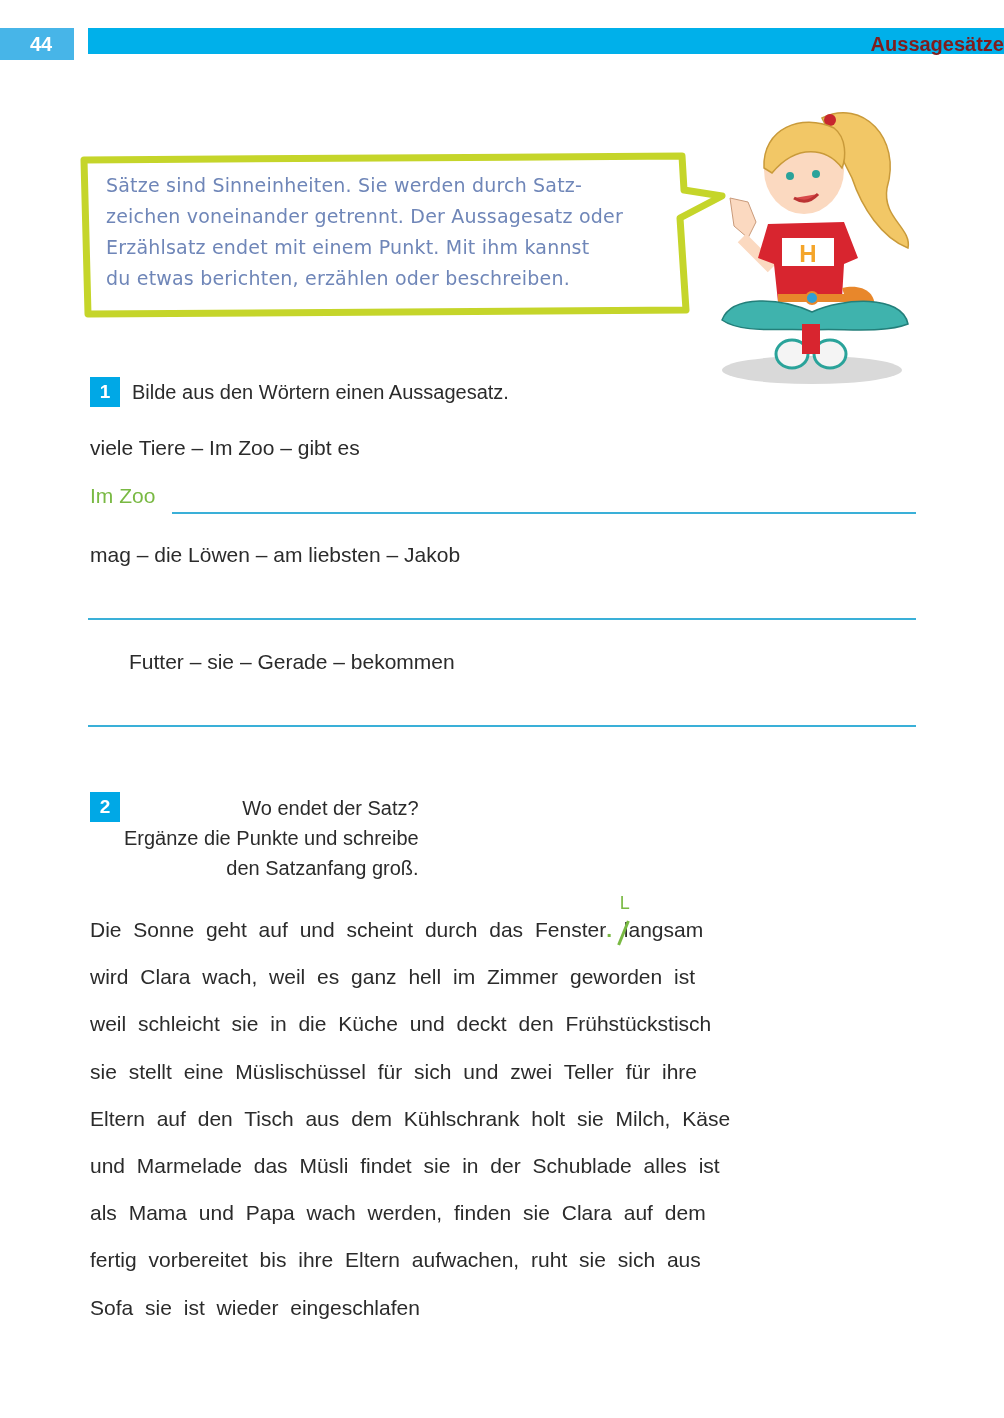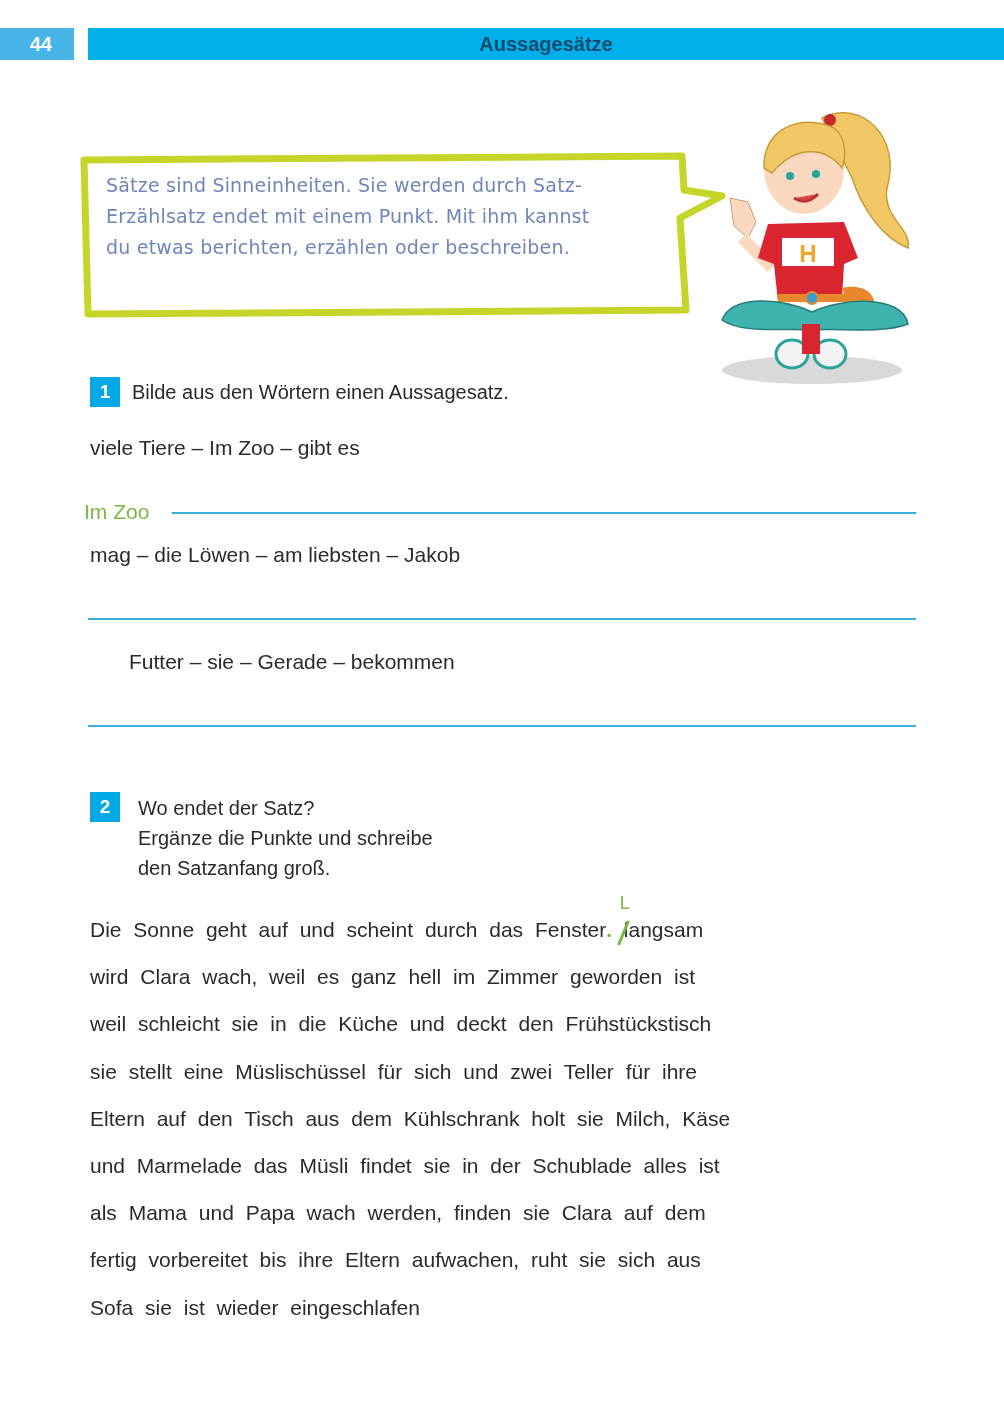--- a/index.html
+++ b/index.html
@@ -1,36 +1,36 @@
 <!DOCTYPE html>
 <html><head>
 <meta charset="utf-8">
 <style>
   * { margin:0; padding:0; box-sizing:border-box; }
   html, body { width:1004px; height:1418px; background:#ffffff; overflow:hidden; }
   body { position:relative; font-family:"DejaVu Sans", sans-serif; color:#2b2b2b; }
 
   .page-num { position:absolute; left:0; top:28px; width:74px; height:32px; background:#47b5e8;
     color:#fff; font-weight:bold; font-size:20px; text-align:center; line-height:32px; font-family:"Liberation Sans", sans-serif;padding-left:8px; }
-  .header-bar { position:absolute; left:88px; top:28px; width:916px; height:32px; background:#00b0ea;
-    color:#0c4a6e; font-weight:bold; font-size:20px; text-align:center; line-height:32px; font-family:"Liberation Sans", sans-serif; }
+  .header-bar { position:absolute; left:88px; top:28px; width:916px; height:26px; background:#00b0ea;
+    color:#7f1d1d; font-weight:bold; font-size:20px; text-align:right; line-height:32px; font-family:"Liberation Sans", sans-serif; }
 
   .bubble { position:absolute; left:78px; top:152px; width:608px; height:162px; }
   .bubble svg { position:absolute; left:0; top:0; }
   .bubble-text { position:absolute; left:106px; top:170px; width:580px; color:#6f86b8;
     font-family:"DejaVu Sans", sans-serif; font-size:19px; line-height:31px; letter-spacing:0.2px; }
 
   .girl { position:absolute; left:712px; top:98px; width:206px; height:290px; }
 
   .ex-num { position:absolute; width:30px; height:30px; background:#00a8e6; color:#fff; font-weight:bold;
     font-size:19px; text-align:center; line-height:30px; font-family:"Liberation Sans", sans-serif; }
   .ex-title { position:absolute; font-size:20px; line-height:30px; color:#2b2b2b; font-family:Liberation Sans, sans-serif; }
 
   .prompt { position:absolute; left:90px; font-size:21px; color:#2b2b2b; font-family:"Liberation Sans", sans-serif; }
-  .answer-start { position:absolute; left:84px; top:484px; font-size:21px; color:#79b943; font-family:"Liberation Sans", sans-serif;margin-top:16px; }
+  .answer-start { position:absolute; left:90px; top:484px; font-size:21px; color:#79b943; font-family:"Liberation Sans", sans-serif; }
   .write-line { position:absolute; height:1.5px; background:#3ab0d8; }
 
   .story { position:absolute; left:90px; top:906px; width:760px; font-size:21px; line-height:47.2px;
     color:#2b2b2b; font-family:"Liberation Sans", sans-serif; word-spacing:6px; }
   .story .line { display:block; white-space:nowrap; }
   .fix { position:relative; color:#2b2b2b; }
   .fix-dot { color:#79b943; font-weight:bold; }
   .fix-L { position:absolute; left:-4px; top:-24px; color:#79b943; font-size:18px; line-height:18px; }
   .fix-slash { position:absolute; left:-2px; top:2px; width:3px; height:26px; background:#79b943; transform:rotate(22deg); }
 </style>
@@ -40,20 +40,21 @@
 <div class="page-num">44</div>
 <div class="header-bar">Aussagesätze</div>
 
 <div class="bubble">
   <svg width="650" height="180" viewBox="0 0 650 180">
     <path d="M6 8 L604 4 L606 38 L644 44 L602 66 L608 158 L10 162 Z" fill="#ffffff" stroke="#c5d52a" stroke-width="7" stroke-linejoin="round"></path>
   </svg>
 </div>
 <div class="bubble-text">
   <div>Sätze sind Sinneinheiten. Sie werden durch Satz-</div>
+  <div>zeichen voneinander getrennt. Der Aussagesatz oder</div>
   <div>Erzählsatz endet mit einem Punkt. Mit ihm kannst</div>
   <div>du etwas berichten, erzählen oder beschreiben.</div>
 </div>
 
 <div class="girl">
   <svg width="206" height="290" viewBox="0 0 206 290">
     <ellipse cx="100" cy="272" rx="90" ry="14" fill="#d9d9d9"></ellipse>
 
     <path d="M110 20 C150 0 190 40 175 90 C170 120 200 130 196 150 C170 140 150 110 140 80 Z" fill="#f2c766" stroke="#c99a3a" stroke-width="1.5"></path>
     <circle cx="118" cy="22" r="6" fill="#c7262e"></circle>
@@ -90,21 +91,21 @@
 <div class="answer-start">Im Zoo</div>
 <div class="write-line" style="left:172px; top:512px; width:744px;"></div>
 
 <div class="prompt" style="top:543px;">mag – die Löwen – am liebsten – Jakob</div>
 <div class="write-line" style="left:88px; top:618px; width:828px;"></div>
 
 <div class="prompt" style="top:650px;margin-left:39px;">Futter – sie – Gerade – bekommen</div>
 <div class="write-line" style="left:88px; top:725px; width:828px;"></div>
 
 <div class="ex-num" style="left:90px; top:792px;">2</div>
-<div class="ex-title" style="left:138px; top:793px;">
+<div class="ex-title" style="left:124px; top:793px;text-align:right;">
   <div>Wo endet der Satz?</div>
   <div>Ergänze die Punkte und schreibe</div>
   <div>den Satzanfang groß.</div>
 </div>
 
 <div class="story">
   <span class="line"><span>Die Sonne geht auf und scheint durch das Fenster</span><span class="fix-dot">.</span> <span class="fix"><span class="fix-L">L</span><span class="fix-slash"></span><span>l</span></span><span>angsam</span></span>
   <span class="line">wird Clara wach, weil es ganz hell im Zimmer geworden ist</span>
   <span class="line">weil schleicht sie in die Küche und deckt den Frühstückstisch</span>
   <span class="line">sie stellt eine Müslischüssel für sich und zwei Teller für ihre</span>

